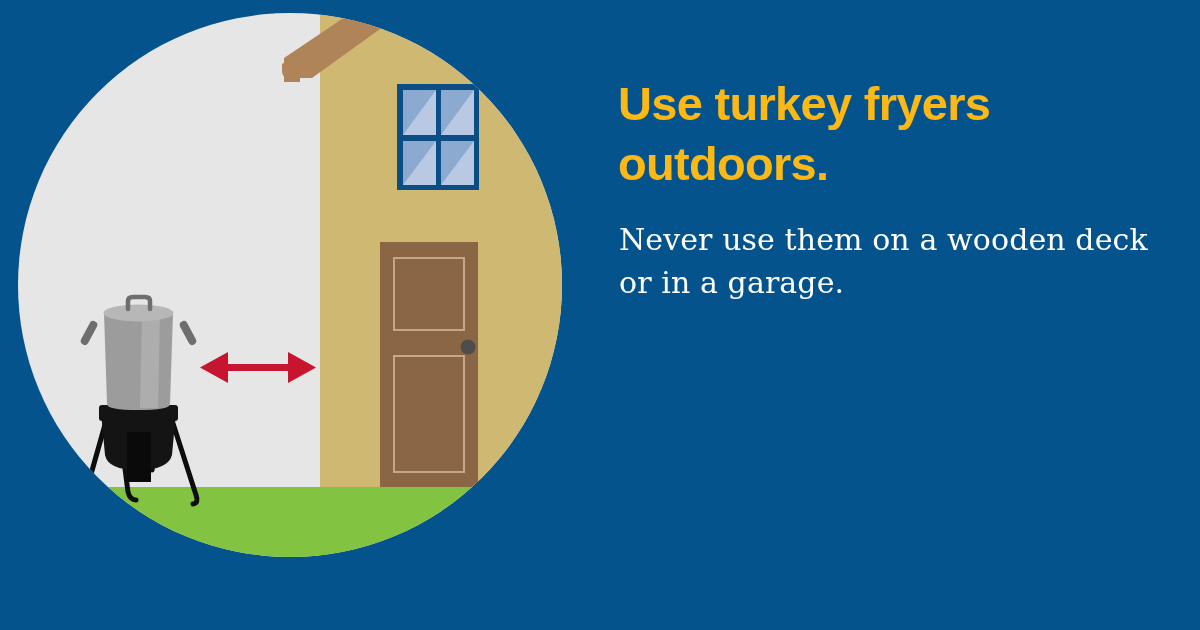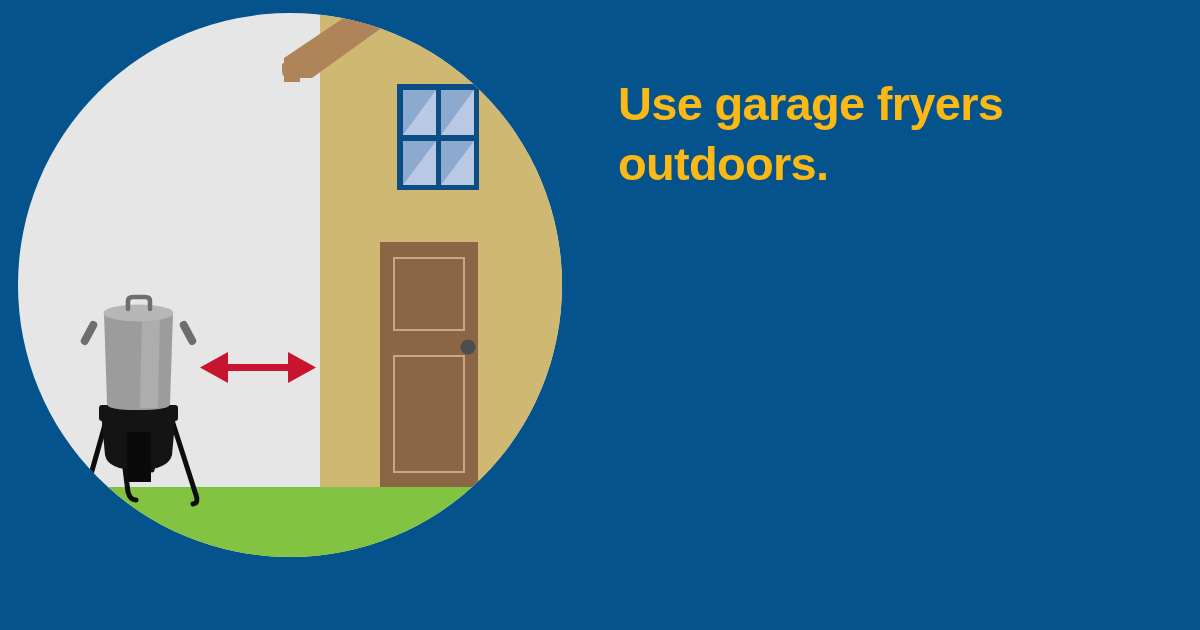--- a/index.html
+++ b/index.html
@@ -164,16 +164,17 @@
           <rect x="212" y="364" width="88" height="7" fill="#C8152F"></rect>
           <polygon points="200,367.5 228,352 228,383" fill="#C8152F"></polygon>
           <polygon points="316,367.5 288,352 288,383" fill="#C8152F"></polygon>
         </g>
 
       </g>
     </svg>
   </div>
 
   <div id="text-column">
-    <h1 id="headline">Use garage fryers outdoors.</h1>
+    <h1 id="headline">Use turkey fryers outdoors.</h1>
+    <p id="subtext">Never use them on a wooden deck or in a garage.</p>
   </div>
 
 </div>
 
 </body></html>

